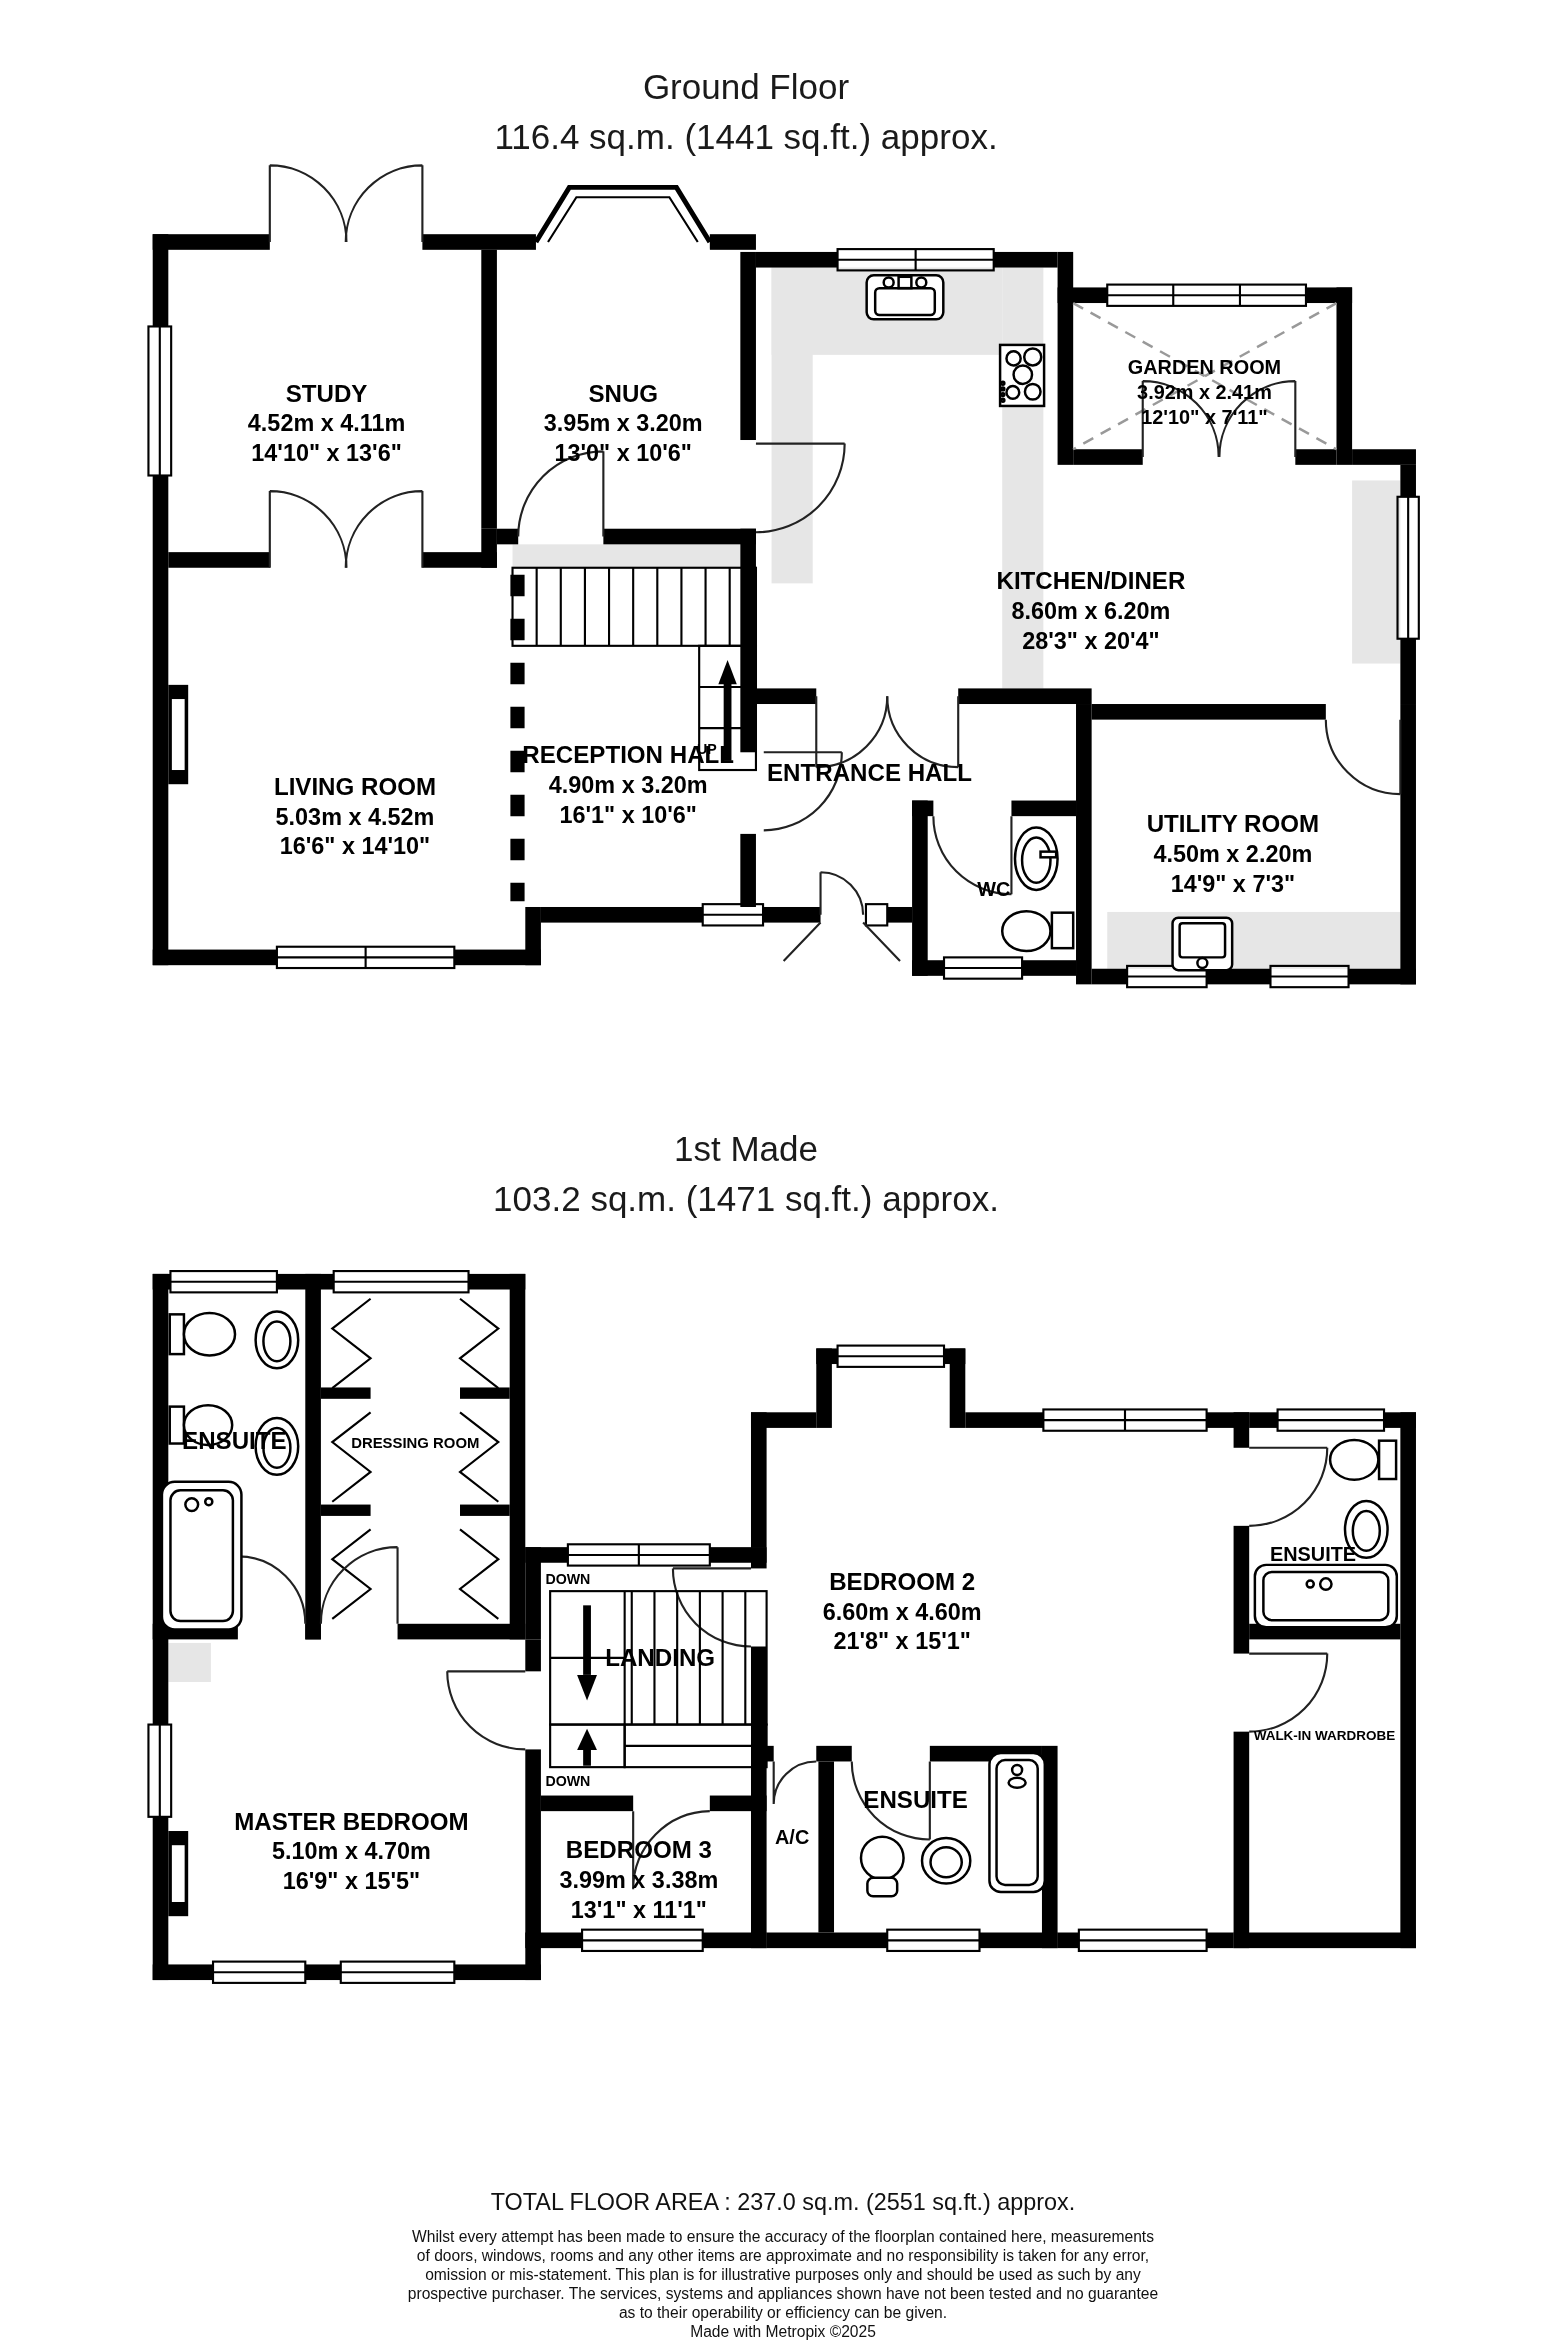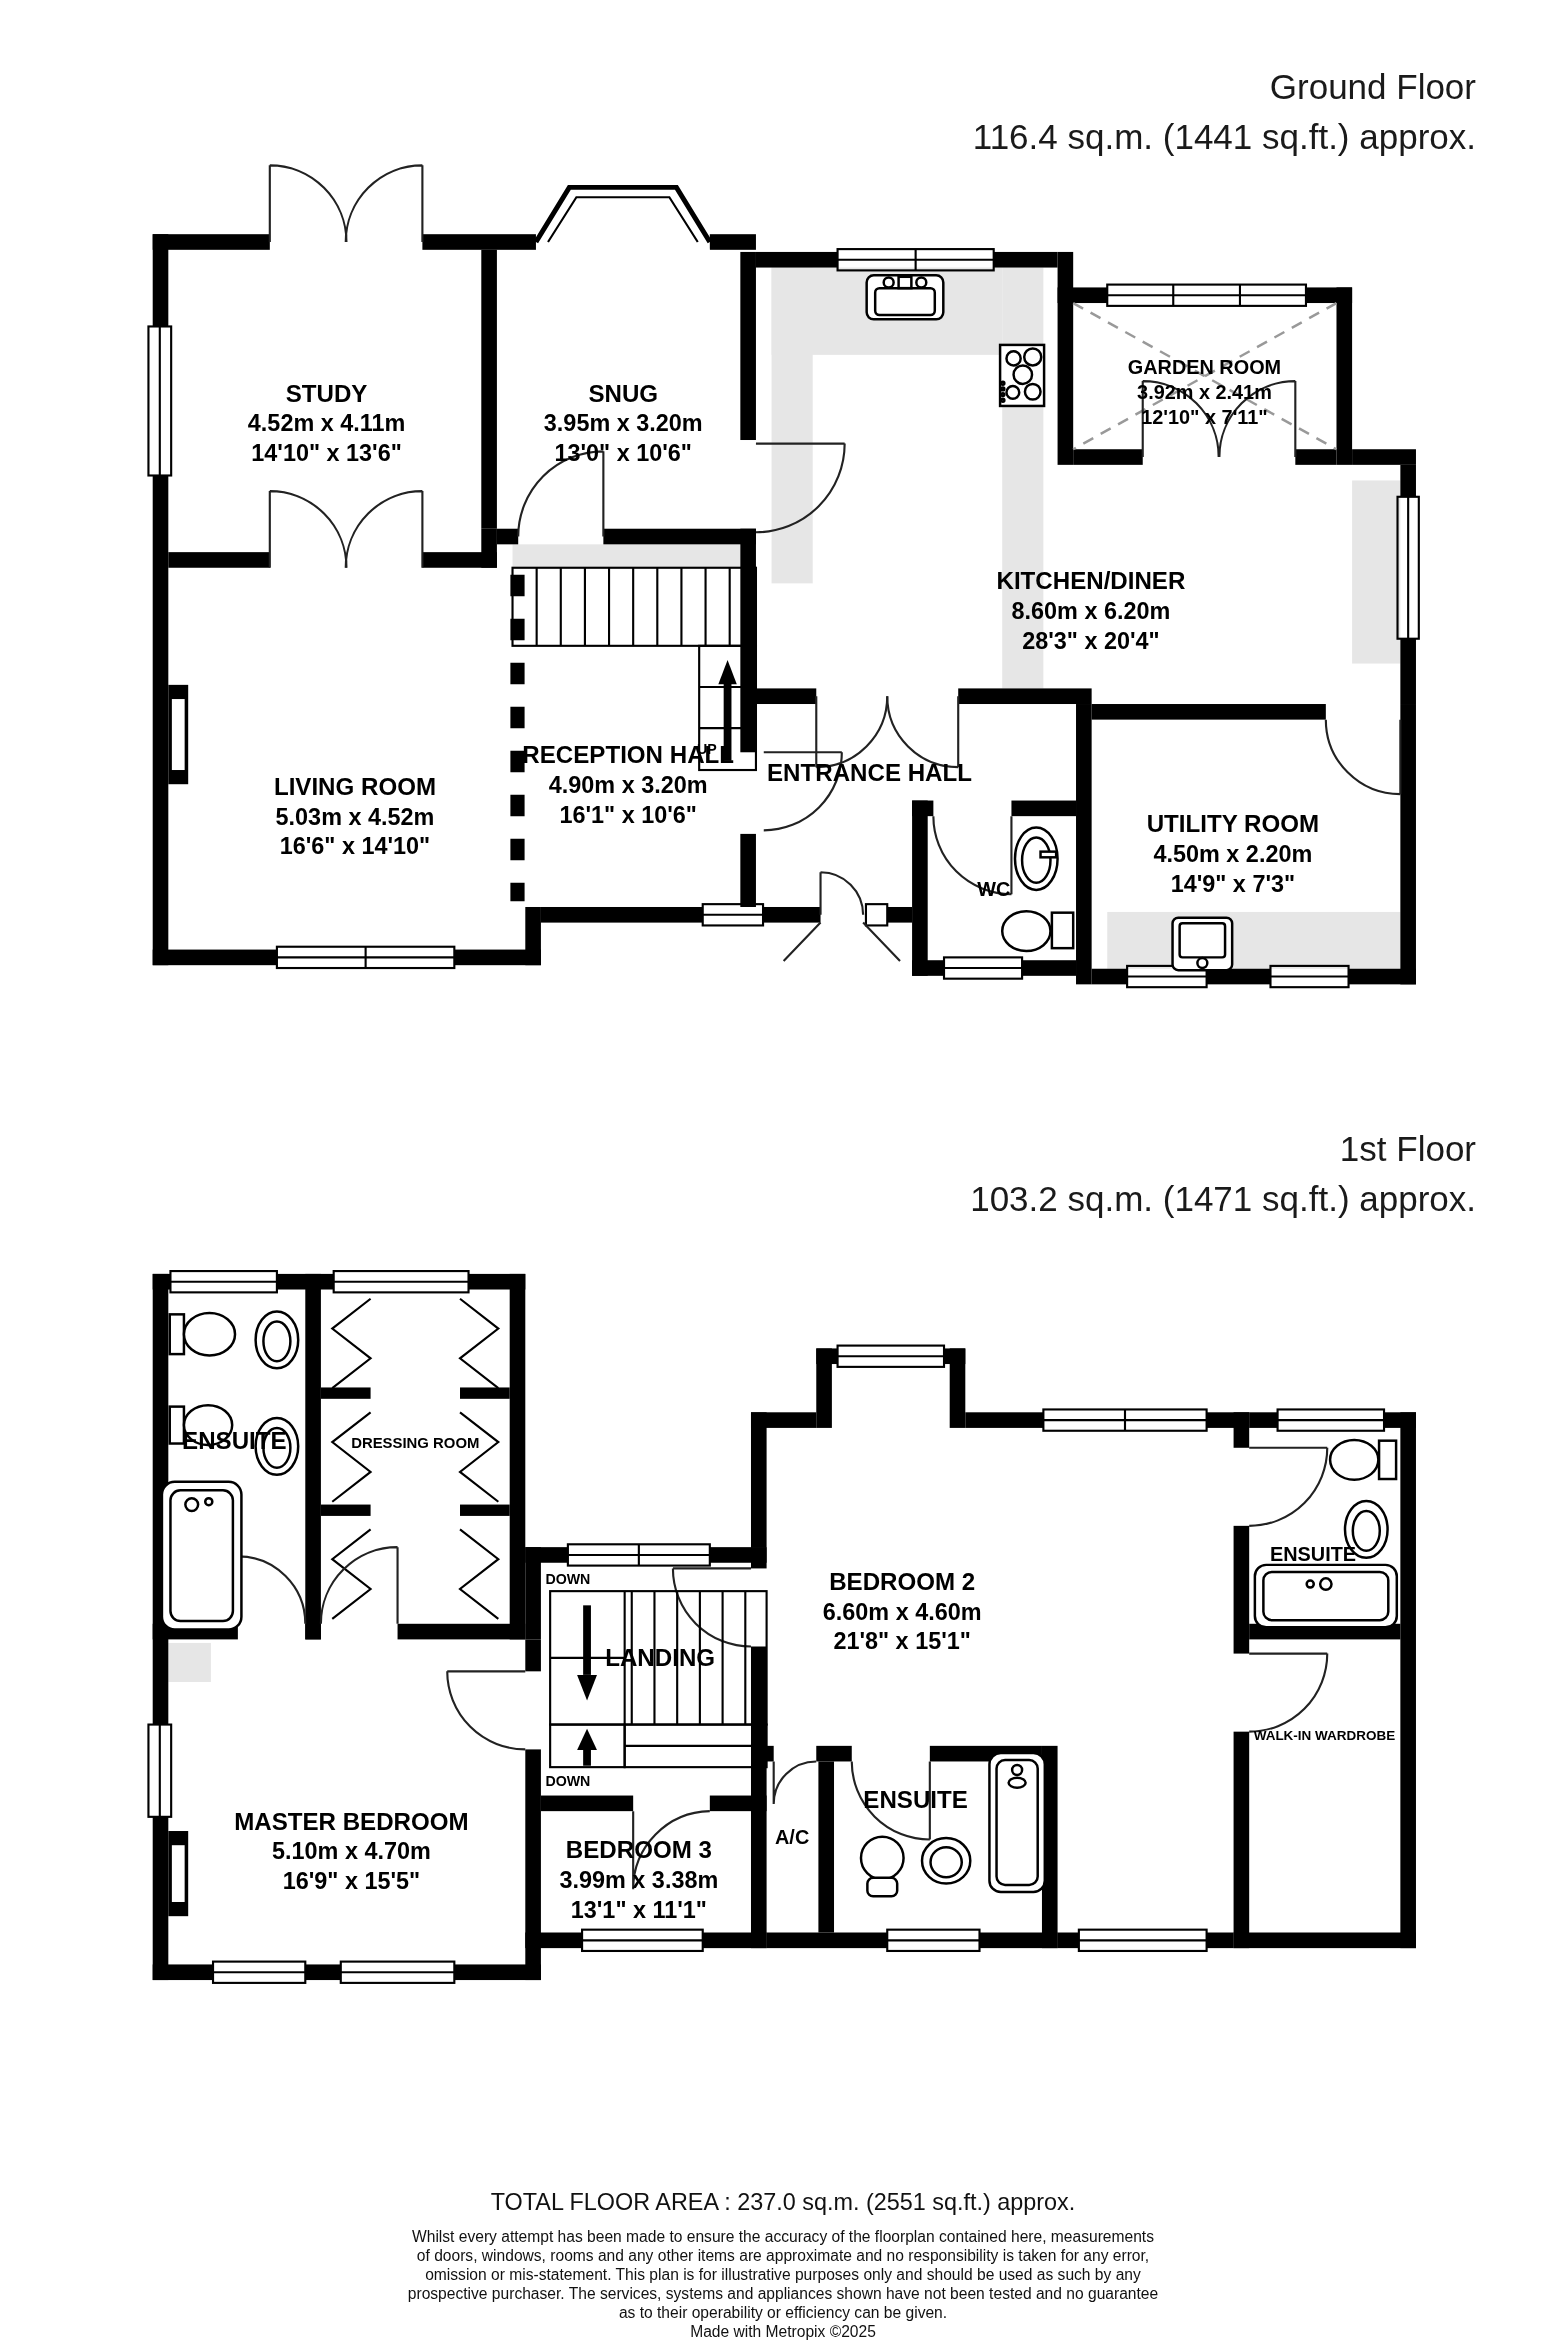--- a/index.html
+++ b/index.html
@@ -1,19 +1,19 @@
 <!DOCTYPE html>
 <html style="font-size:11.4px"><head>
 <meta charset="utf-8">
 <style>
   html,body{margin:0;padding:0;background:#fff;}
   body{width:1563px;height:2342px;position:relative;font-family:"Liberation Sans",sans-serif;}
   .stage{position:absolute;left:0;top:0;width:1563px;height:2342px;}
   svg{position:absolute;left:0;top:0;}
-  .title-block{position:absolute;left:0;width:1476px;text-align:right;color:#1a1a1a;}
+  .title-block{position:absolute;left:8px;width:1476px;text-align:center;color:#1a1a1a;}
   .title-line{font-size:35px;line-height:50px;font-weight:400;}
   .footer-total{position:absolute;left:0;top:2189px;width:1566px;text-align:center;font-size:23.4px;font-weight:400;color:#111;}
   .footer-disclaimer{position:absolute;left:0;top:2227px;width:1566px;text-align:center;font-size:15.6px;line-height:19px;color:#111;}
   text{font-family:"Liberation Sans",sans-serif;fill:#000;text-anchor:middle;}
   .room{font-size:34px;font-weight:bold;}
   .dim{font-size:33px;font-weight:bold;}
   .mid{font-size:28px;font-weight:bold;}
   .small{font-size:21px;font-weight:bold;}
   .tiny{font-size:20px;font-weight:bold;}
   .wee{font-size:19px;font-weight:bold;}
@@ -479,21 +479,21 @@
     </g>
   </g>
 </svg>
 
 <div class="title-block" style="top:62px;">
   <div class="title-line">Ground Floor</div>
   <div class="title-line">116.4 sq.m. (1441 sq.ft.) approx.</div>
 </div>
 
 <div class="title-block" style="top:1124px;">
-  <div class="title-line">1st Floor</div>
+  <div class="title-line">1st Made</div>
   <div class="title-line">103.2 sq.m. (1471 sq.ft.) approx.</div>
 </div>
 
 <div class="footer-total">TOTAL FLOOR AREA : 237.0 sq.m. (2551 sq.ft.) approx.</div>
 <div class="footer-disclaimer">
   <div>Whilst every attempt has been made to ensure the accuracy of the floorplan contained here, measurements</div>
   <div>of doors, windows, rooms and any other items are approximate and no responsibility is taken for any error,</div>
   <div>omission or mis-statement. This plan is for illustrative purposes only and should be used as such by any</div>
   <div>prospective purchaser. The services, systems and appliances shown have not been tested and no guarantee</div>
   <div>as to their operability or efficiency can be given.</div>

